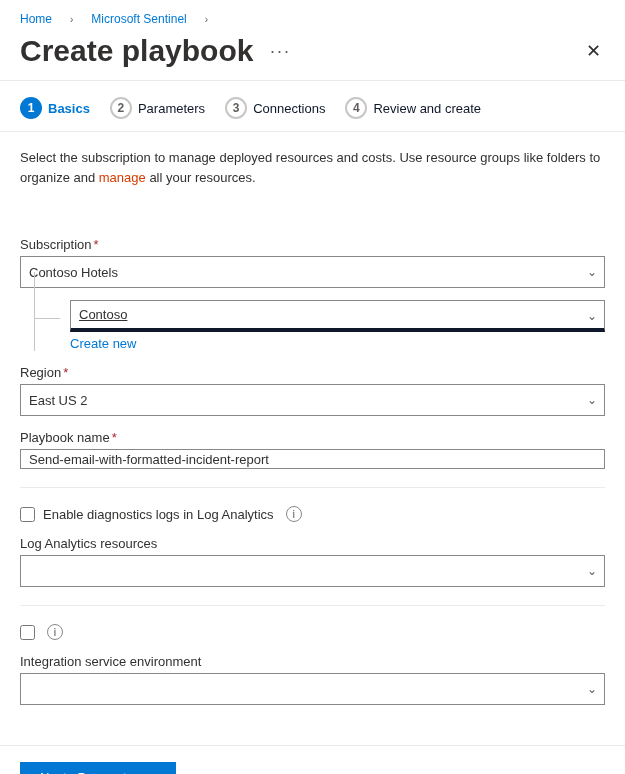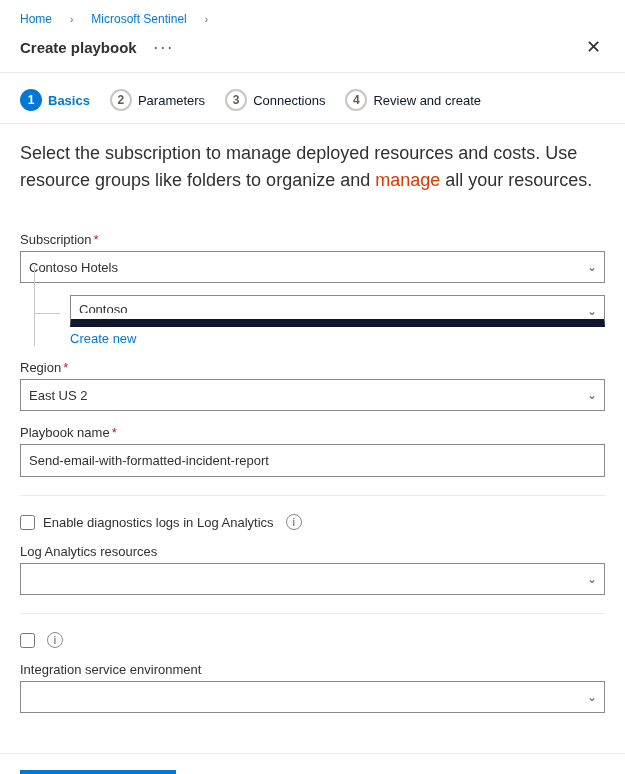--- a/index.html
+++ b/index.html
@@ -32,21 +32,21 @@
       align-items: center;
       justify-content: space-between;
       padding: 0 20px 12px 20px;
     }
     .header-left {
       display: flex;
       align-items: center;
       gap: 10px;
     }
     .page-title {
-      font-size: 15px;
+      font-size: 30px;
       font-weight: 600;
       color: #323130;
     }
     .ellipsis-btn {
       background: none;
       border: none;
       cursor: pointer;
       color: #605e5c;
       font-size: 18px;
       padding: 2px 6px;
@@ -108,24 +108,24 @@
       color: #0078d4;
       font-weight: 600;
     }
     .step-label.inactive {
       color: #0f172a;
     }
     .content {
       padding: 16px 20px;
     }
     .description {
-      font-size: 18px;
+      font-size: 13px;
       color: #323130;
       line-height: 1.5;
-      margin-bottom: 24px;
+      margin-bottom: 36px;
     }
     .description a {
       color: #d83b01;
       text-decoration: none;
     }
     .form-label {
       font-size: 13px;
       font-weight: 400;
       color: #323130;
       margin-bottom: 4px;
@@ -163,21 +163,21 @@
       color: #605e5c;
       font-size: 12px;
     }
     .text-input {
       width: 100%;
       padding: 6px 8px;
       border: 1px solid #8a8886;
       font-size: 13px;
       color: #323130;
       outline: none;
-      height: 33px;
+      height: 20px;
     }
     .create-new-link {
       color: #0078d4;
       font-size: 13px;
       text-decoration: none;
       cursor: pointer;
       display: inline-block;
       margin-top: 4px;
     }
     .section-divider {
@@ -311,21 +311,21 @@
           <span class="select-chevron">⌄</span>
         </div>
       </div>
     </div>
 
     <div style="position:relative;">
       <div style="position:absolute; left:14px; top:-28px; width:1px; height:calc(100% + 28px); background:#c8c6c4;"></div>
       <div style="position:absolute; left:14px; top:18px; width:26px; height:1px; background:#c8c6c4;"></div>
       <div style="padding-left:50px;">
         <div class="select-wrapper">
-          <select class="select-box" style="border-bottom: 8px solid #0f172a;">
+          <select class="select-box" style="border-bottom: 4px solid #0f172a; text-decoration: underline;">
             <option>Contoso</option>
           </select>
           <span class="select-chevron">⌄</span>
         </div>
         <a href="#" class="create-new-link">Create new</a>
       </div>
     </div>
   </div>
 
   <div class="full-width-section">

